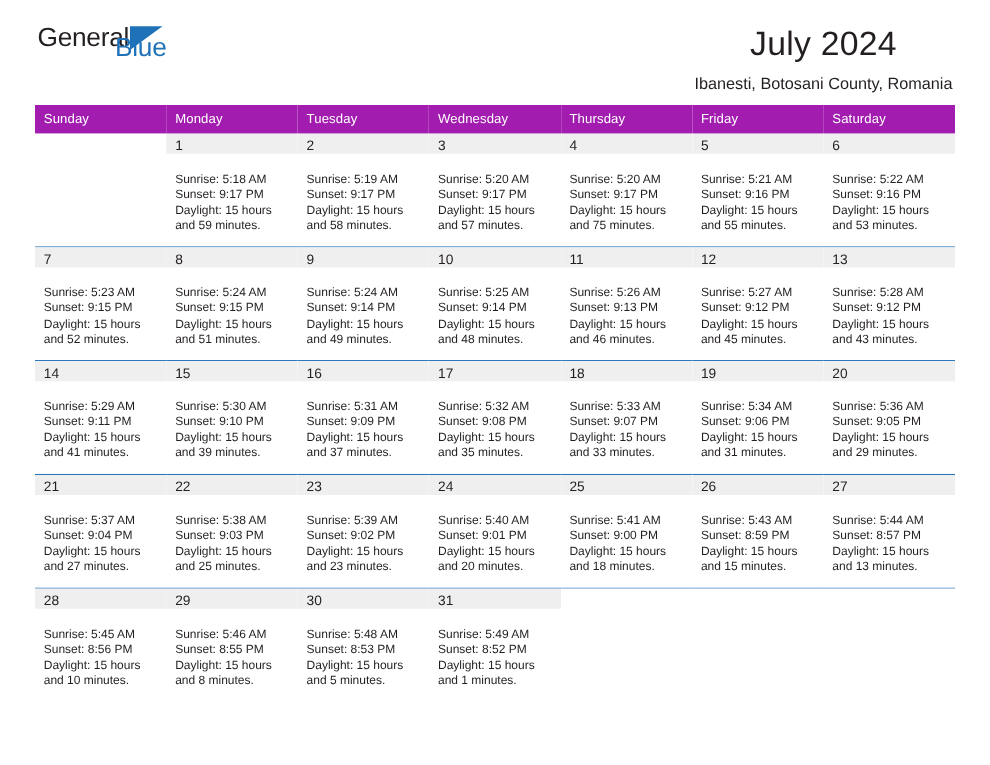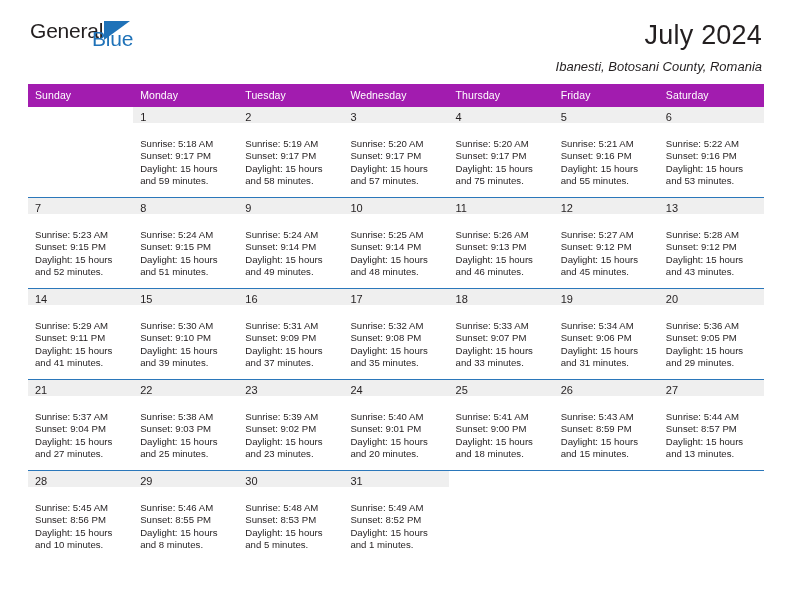--- a/index.html
+++ b/index.html
@@ -55,36 +55,35 @@
   }
   .logo-blue {
     font-size: 21px;
     color: #1f72b8;
     position: absolute;
     left: 64px;
     top: 10px;
     letter-spacing: -0.2px;
   }
   .titles {
-    text-align: right;
+    text-align: center;
     padding-right: 2px;
   }
   .month-title {
     font-size: 27px;
     font-weight: normal;
     color: #231f20;
     line-height: 34px;
     letter-spacing: 0.2px;
   }
   .location {
     font-size: 13px;
     color: #231f20;
     line-height: 20px;
     margin-top: 5px;
-    font-style: italic;
   }
 
   
   .cal {
     width: 736px;
     border-collapse: collapse;
     table-layout: fixed;
   }
   .cal th {
     background: #a21caf;

